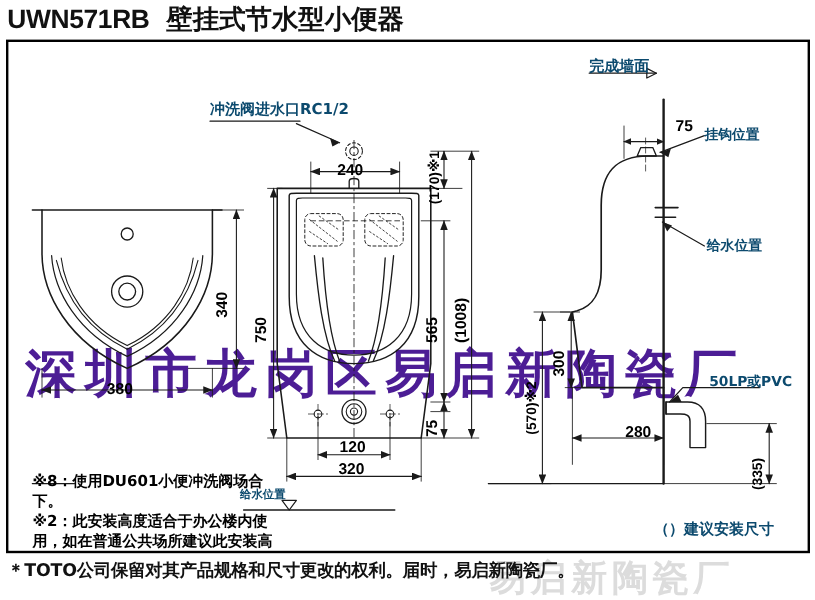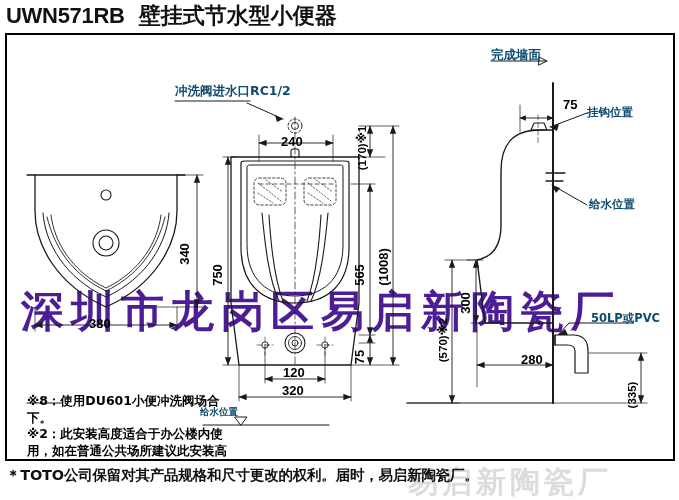--- a/index.html
+++ b/index.html
@@ -325,20 +325,21 @@
     <div class="dim vert" style="left:443px; top:305px; font-size:11.5px; transform:rotate(-90deg) translate(-50%,-100%);">(570)※2</div>
     <div class="dim vert" style="left:466px; top:268px; transform:rotate(-90deg) translate(-50%,-100%);">300</div>
     <div class="dim" style="left:514px; top:317px;text-align:center;">280</div>
     <div class="dim vert" style="left:631px; top:360px; font-size:11.5px; transform:rotate(-90deg) translate(-50%,-100%);">(335)</div>
 
     <div class="notes" style="left:20px; top:358px;">
       <div>※8：使用DU601小便冲洗阀场合下。</div>
       <div>※2：此安装高度适合于办公楼内使用，如在普通公共场所建议此安装高度为530mm。</div>
     </div>
 
+    <div class="lbl" style="left:538px; top:398px; font-size:12.5px;">（）建议安装尺寸</div>
 
   </div>
 
   <div class="wm" id="wm-foot">易启新陶瓷厂</div>
 
   <div id="footer">＊TOTO公司保留对其产品规格和尺寸更改的权利。届时，易启新陶瓷厂。</div>
 
 </div>
 
 </body></html>

